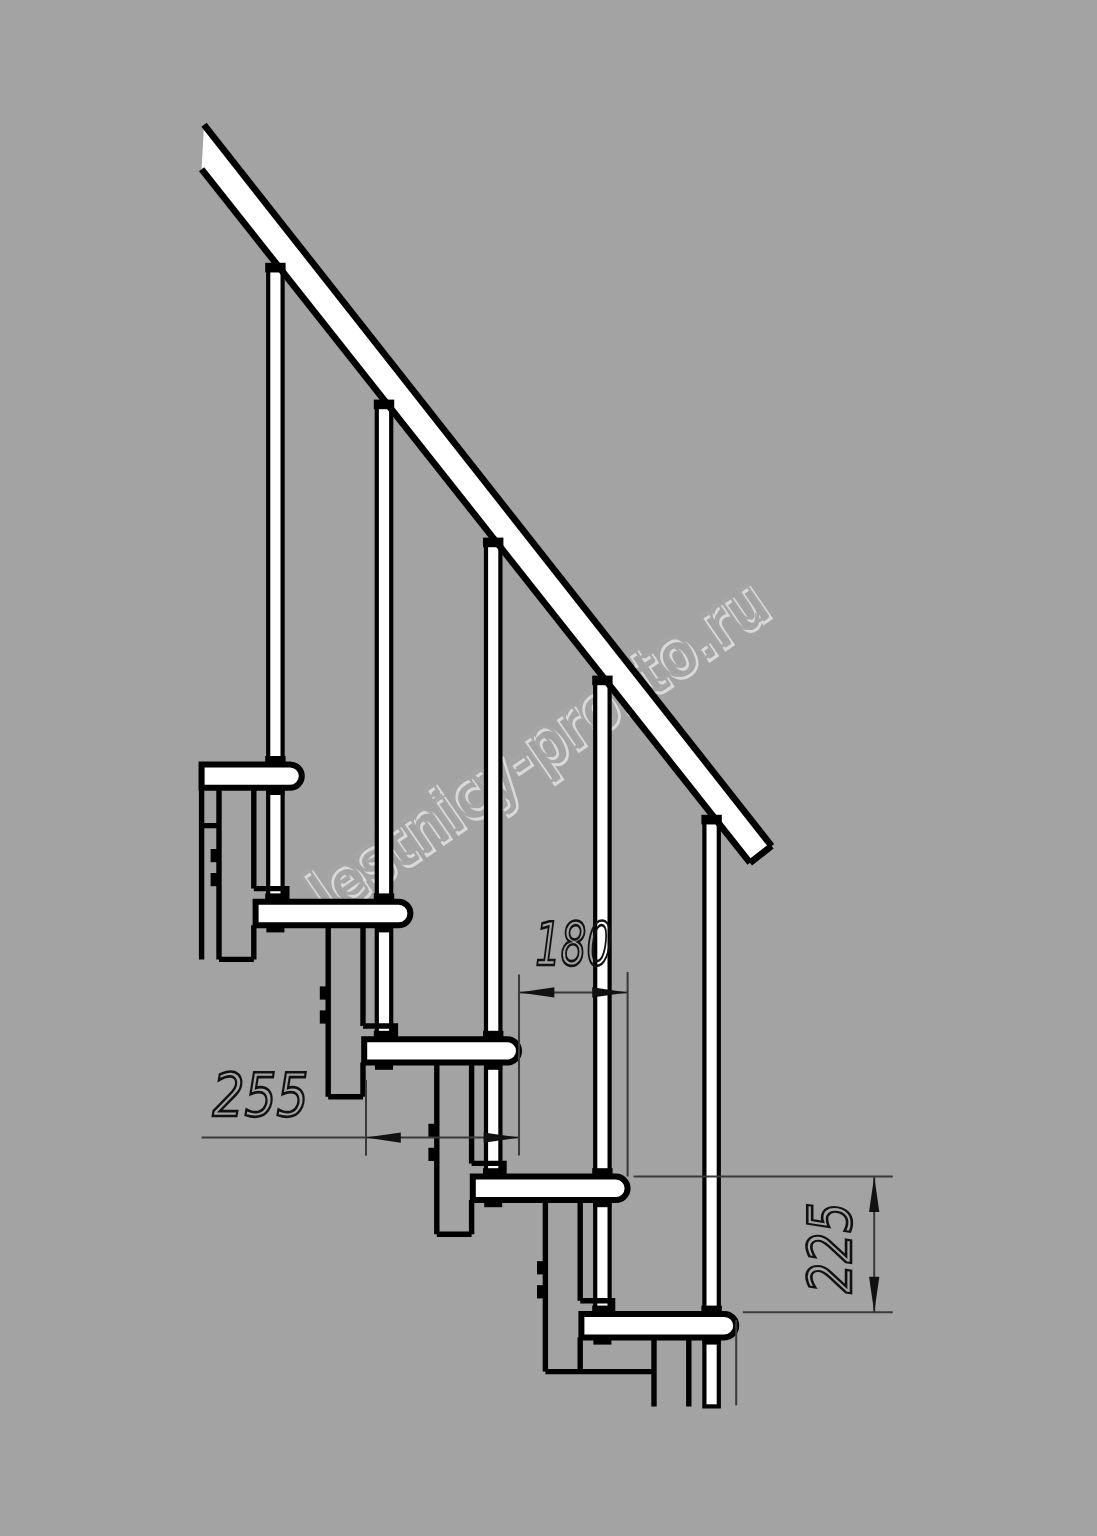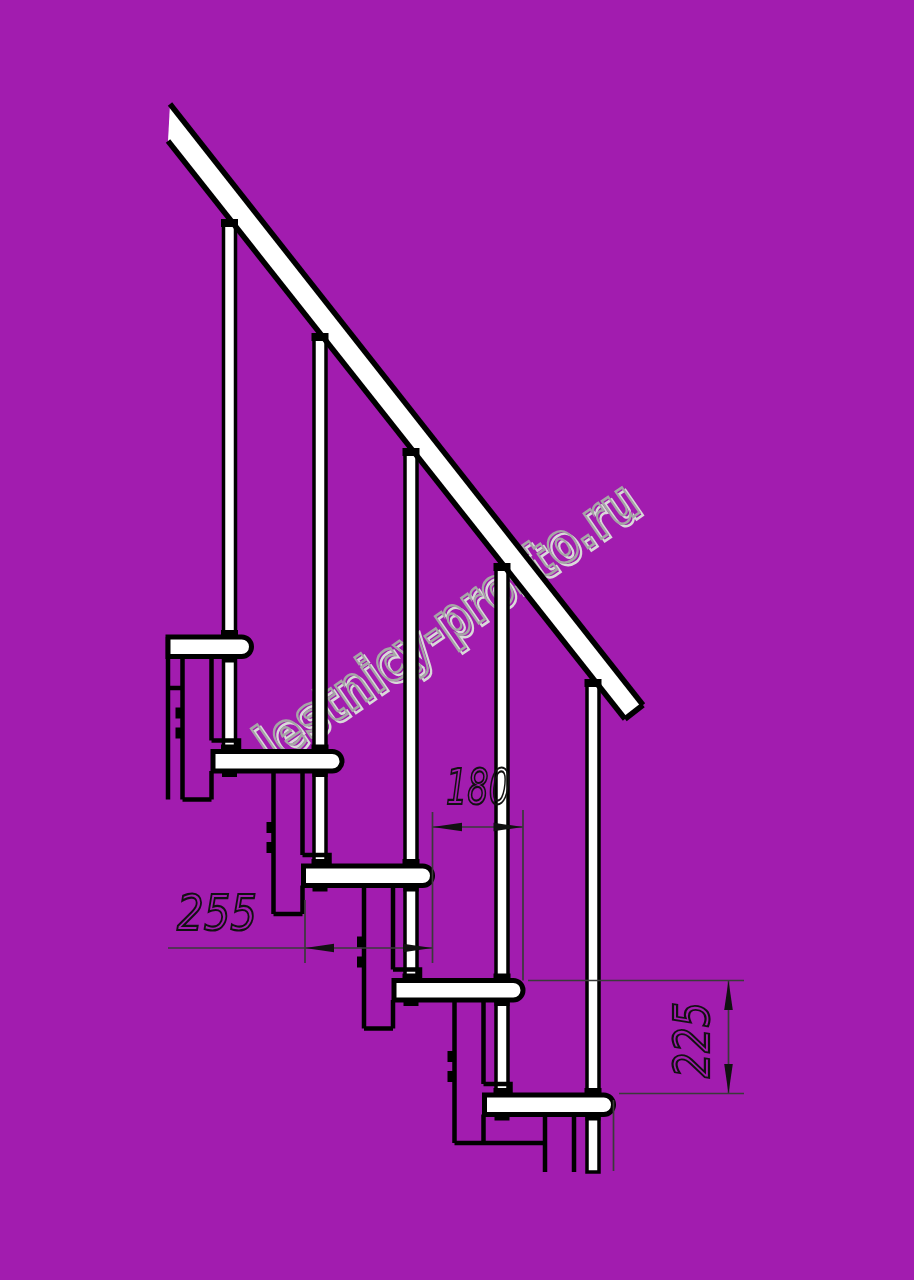--- a/index.html
+++ b/index.html
@@ -1,19 +1,19 @@
 <!DOCTYPE html>
 <html><head>
 <meta charset="utf-8">
 <style>
   html, body { margin: 0; padding: 0; background: #ffffff; }
   .canvas {
     position: relative;
     width: 914px; height: 1280px;
-    background: #a21caf;
+    background: #a3a3a3;
     overflow: hidden;
     font-family: "DejaVu Sans", sans-serif;
   }
   svg { display: block; }
   .colline  { stroke: #000000; fill: none; stroke-width: 4.5; }
   .shaft    { fill: #ffffff; stroke: #000000; stroke-width: 3.5; }
   .tread    { fill: #ffffff; stroke: #000000; stroke-width: 5; }
   .railfill { fill: #ffffff; stroke: none; }
   .railedge { stroke: #000000; fill: none; stroke-width: 5.5; }
   .dark     { fill: #000000; stroke: none; }

